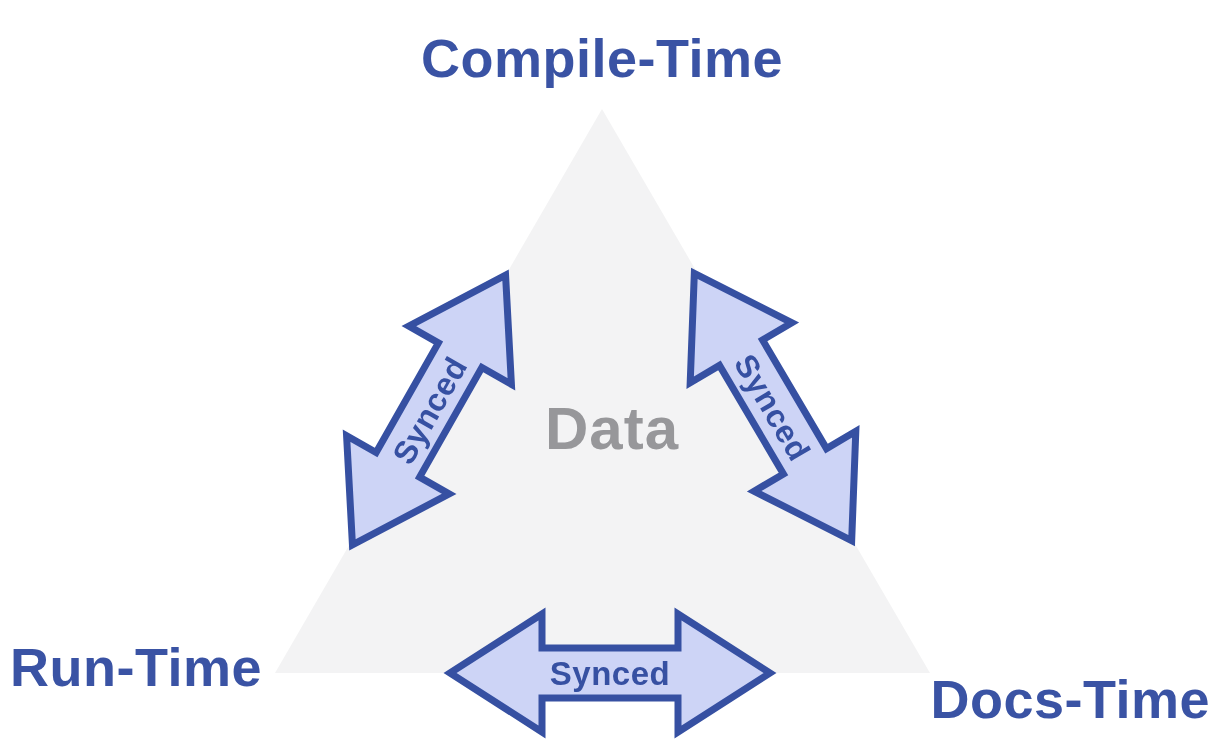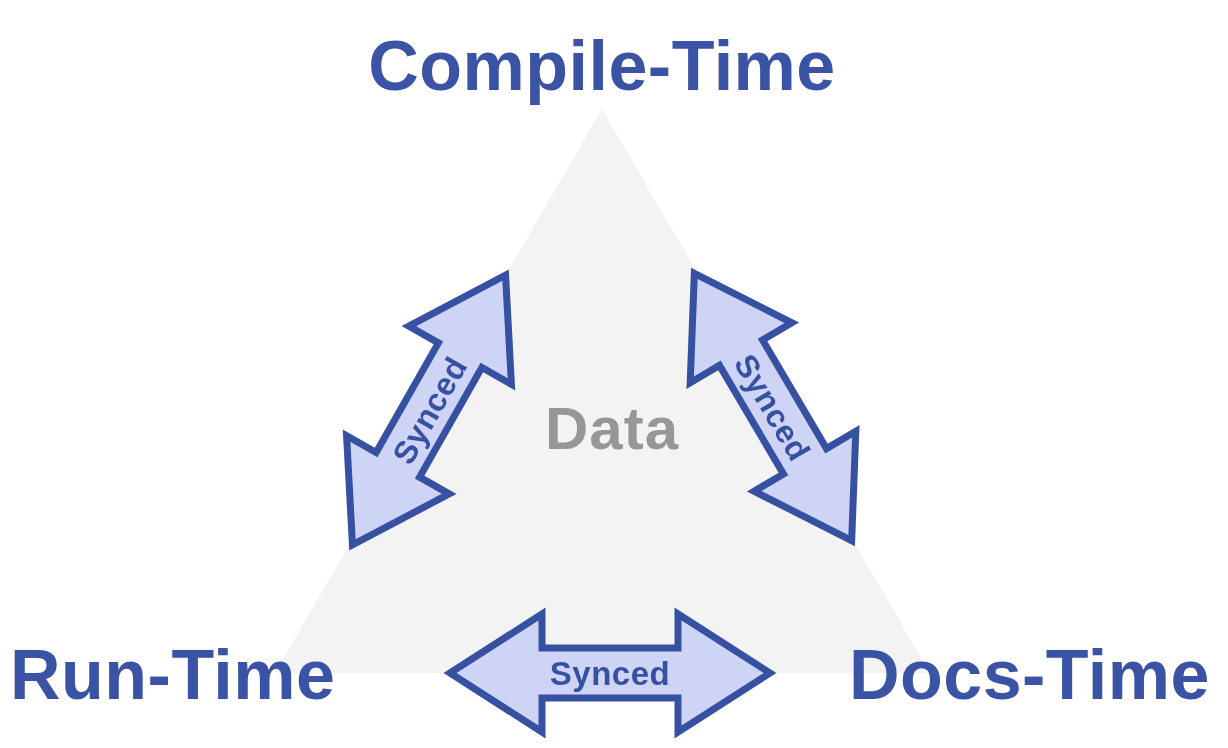--- a/index.html
+++ b/index.html
@@ -39,37 +39,37 @@
     font-size: 33px;
     letter-spacing: 0.5px;
   }
   .synced-label.diag {
     font-size: 32px;
   }
   .vertex-label {
     position: absolute;
     color: var(--label-blue, #3a53a4);
     font-weight: 700;
-    font-size: 70px;
+    font-size: 54px;
     line-height: 1;
     white-space: nowrap;
     letter-spacing: 0.5px;
   }
   .vertex-top {
     left: 602px;
     top: 31px;
     transform: translateX(-50%);
   }
   .vertex-bottom-left {
     left: 10px;
     top: 640px;
   }
   .vertex-bottom-right {
     right: 18px;
-    top: 640px;
+    top: 672px;
   }
   .center-title {
     position: absolute;
     left: 612px;
     top: 390px;
     transform: translateX(-50%);
     text-align: right;
     color: var(--center-gray, #97979a);
     font-weight: 700;
     font-size: 60px;

